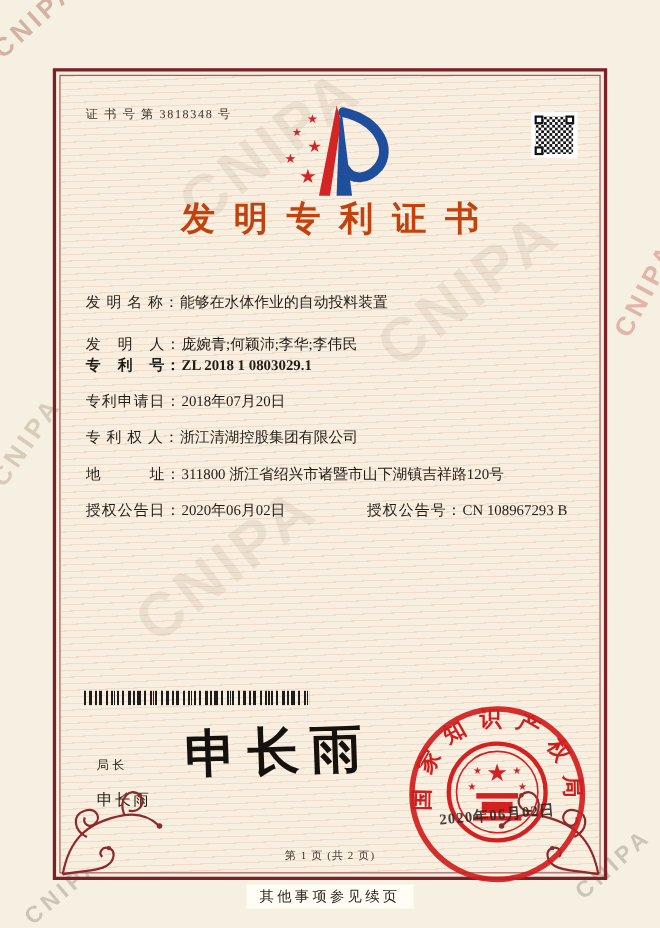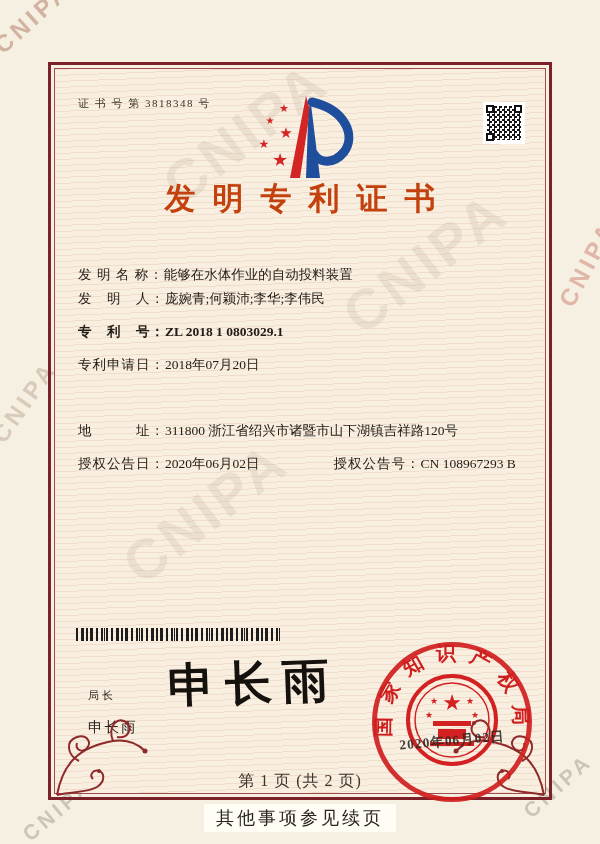--- a/index.html
+++ b/index.html
@@ -46,21 +46,21 @@
   }
   .qr{position:absolute;left:483px;top:102px;width:42px;height:42px;background:#fff;padding:0;}
   .qr-grid{
     position:absolute;inset:4px;
     background:repeating-conic-gradient(#151515 0% 25%, #ffffff 0% 50%) 0 0/5px 5px;
   }
   .qr-marker{position:absolute;width:8px;height:8px;border:2px solid #111;background:#fff;box-sizing:border-box;}
   .qr-m-tl{left:3px;top:3px;} .qr-m-tr{right:3px;top:3px;} .qr-m-bl{left:3px;bottom:3px;}
   .row{position:absolute;left:78px;font-size:13.5px;white-space:nowrap;color:#211c15;}
   .row .lbl{letter-spacing:1px;}
-  .r1{top:266px;font-family:Liberation Serif, serif;} .r2{top:290px;} .r3{top:323px;font-weight:bold;} .r4{top:356px;} .r5{top:389px;} .r6{top:422px;} .r7{top:455px;}
+  .r1{top:266px;font-family:Liberation Serif, serif;} .r2{top:304px;} .r3{top:323px;font-weight:bold;} .r4{top:356px;} .r5{top:389px;} .r6{top:422px;} .r7{top:455px;}
   .grant-no-cell{margin-left:74px;}
   .paras{position:absolute;left:75px;top:487px;width:452px;}
   .paras p{
     margin:0;font-size:13.2px;line-height:22.5px;text-indent:2em;
     text-align:justify;color:#27211a;
   }
   .barcode{
     position:absolute;left:76px;top:628px;width:205px;height:13px;
     background:
       repeating-linear-gradient(90deg,#1d1d1d 0 2px,transparent 2px 5px),
@@ -75,25 +75,25 @@
   
   .seal{position:absolute;left:370px;top:640px;width:164px;height:164px;z-index:6;}
   .seal-ring{position:absolute;inset:2px;border:5px solid rgba(207,30,30,0.92);border-radius:50%;}
   .seal-emblem{position:absolute;left:34px;top:32px;}
   .seal-texts{position:absolute;inset:0;}
   .seal-date{
     position:absolute;left:-6px;right:-6px;top:92px;text-align:center;
     font-size:13.5px;font-weight:bold;color:rgba(42,40,38,0.88);
     letter-spacing:1px;transform:rotate(-5deg);white-space:nowrap;
   }
-  .page-indicator{position:absolute;left:0;right:0;top:771px;text-align:center;font-size:16px;letter-spacing:1px;color:#3b342b;}
+  .page-indicator{position:absolute;left:0;right:0;top:771px;text-align:center;font-size:10px;letter-spacing:1px;color:#3b342b;}
   .footer-note-wrap{position:absolute;left:0;right:0;top:804px;text-align:center;z-index:4;}
   .footer-note{
     display:inline-block;background:#fffdf4;padding:2px 12px;
-    font-size:18px;letter-spacing:3px;color:#2a2520;
+    font-size:13px;letter-spacing:3px;color:#2a2520;
   }
   .flourish{position:absolute;z-index:4;}
   .fl-left{left:53px;top:701px;}
   .fl-right{left:448px;top:701px;transform:scaleX(-1);}
 </style>
 </head>
 <body>
 
 <div class="wm wm-out wm-tl">CNIPA</div>
 <div class="wm wm-out wm-r">CNIPA</div>
@@ -137,20 +137,23 @@
     <span class="lbl">发 明 名 称：</span><span class="val">能够在水体作业的自动投料装置</span>
   </div>
   <div class="row r2">
     <span class="lbl">发　明　人：</span><span class="val">庞婉青;何颖沛;李华;李伟民</span>
   </div>
   <div class="row r3">
     <span class="lbl">专　利　号：</span><span class="val">ZL 2018 1 0803029.1</span>
   </div>
   <div class="row r4">
     <span class="lbl">专利申请日：</span><span class="val">2018年07月20日</span>
+  </div>
+  <div class="row r5">
+    <span class="lbl">专 利 权 人：</span><span class="val">浙江清湖控股集团有限公司</span>
   </div>
   <div class="row r6">
     <span class="lbl">地　　　址：</span><span class="val">311800 浙江省绍兴市诸暨市山下湖镇吉祥路120号</span>
   </div>
   <div class="row r7">
     <span><span class="lbl">授权公告日：</span><span class="val">2020年06月02日</span></span><span class="grant-no-cell"><span class="lbl">授权公告号：</span><span class="val">CN 108967293 B</span></span>
   </div>
 
   <div class="paras">
   </div>

